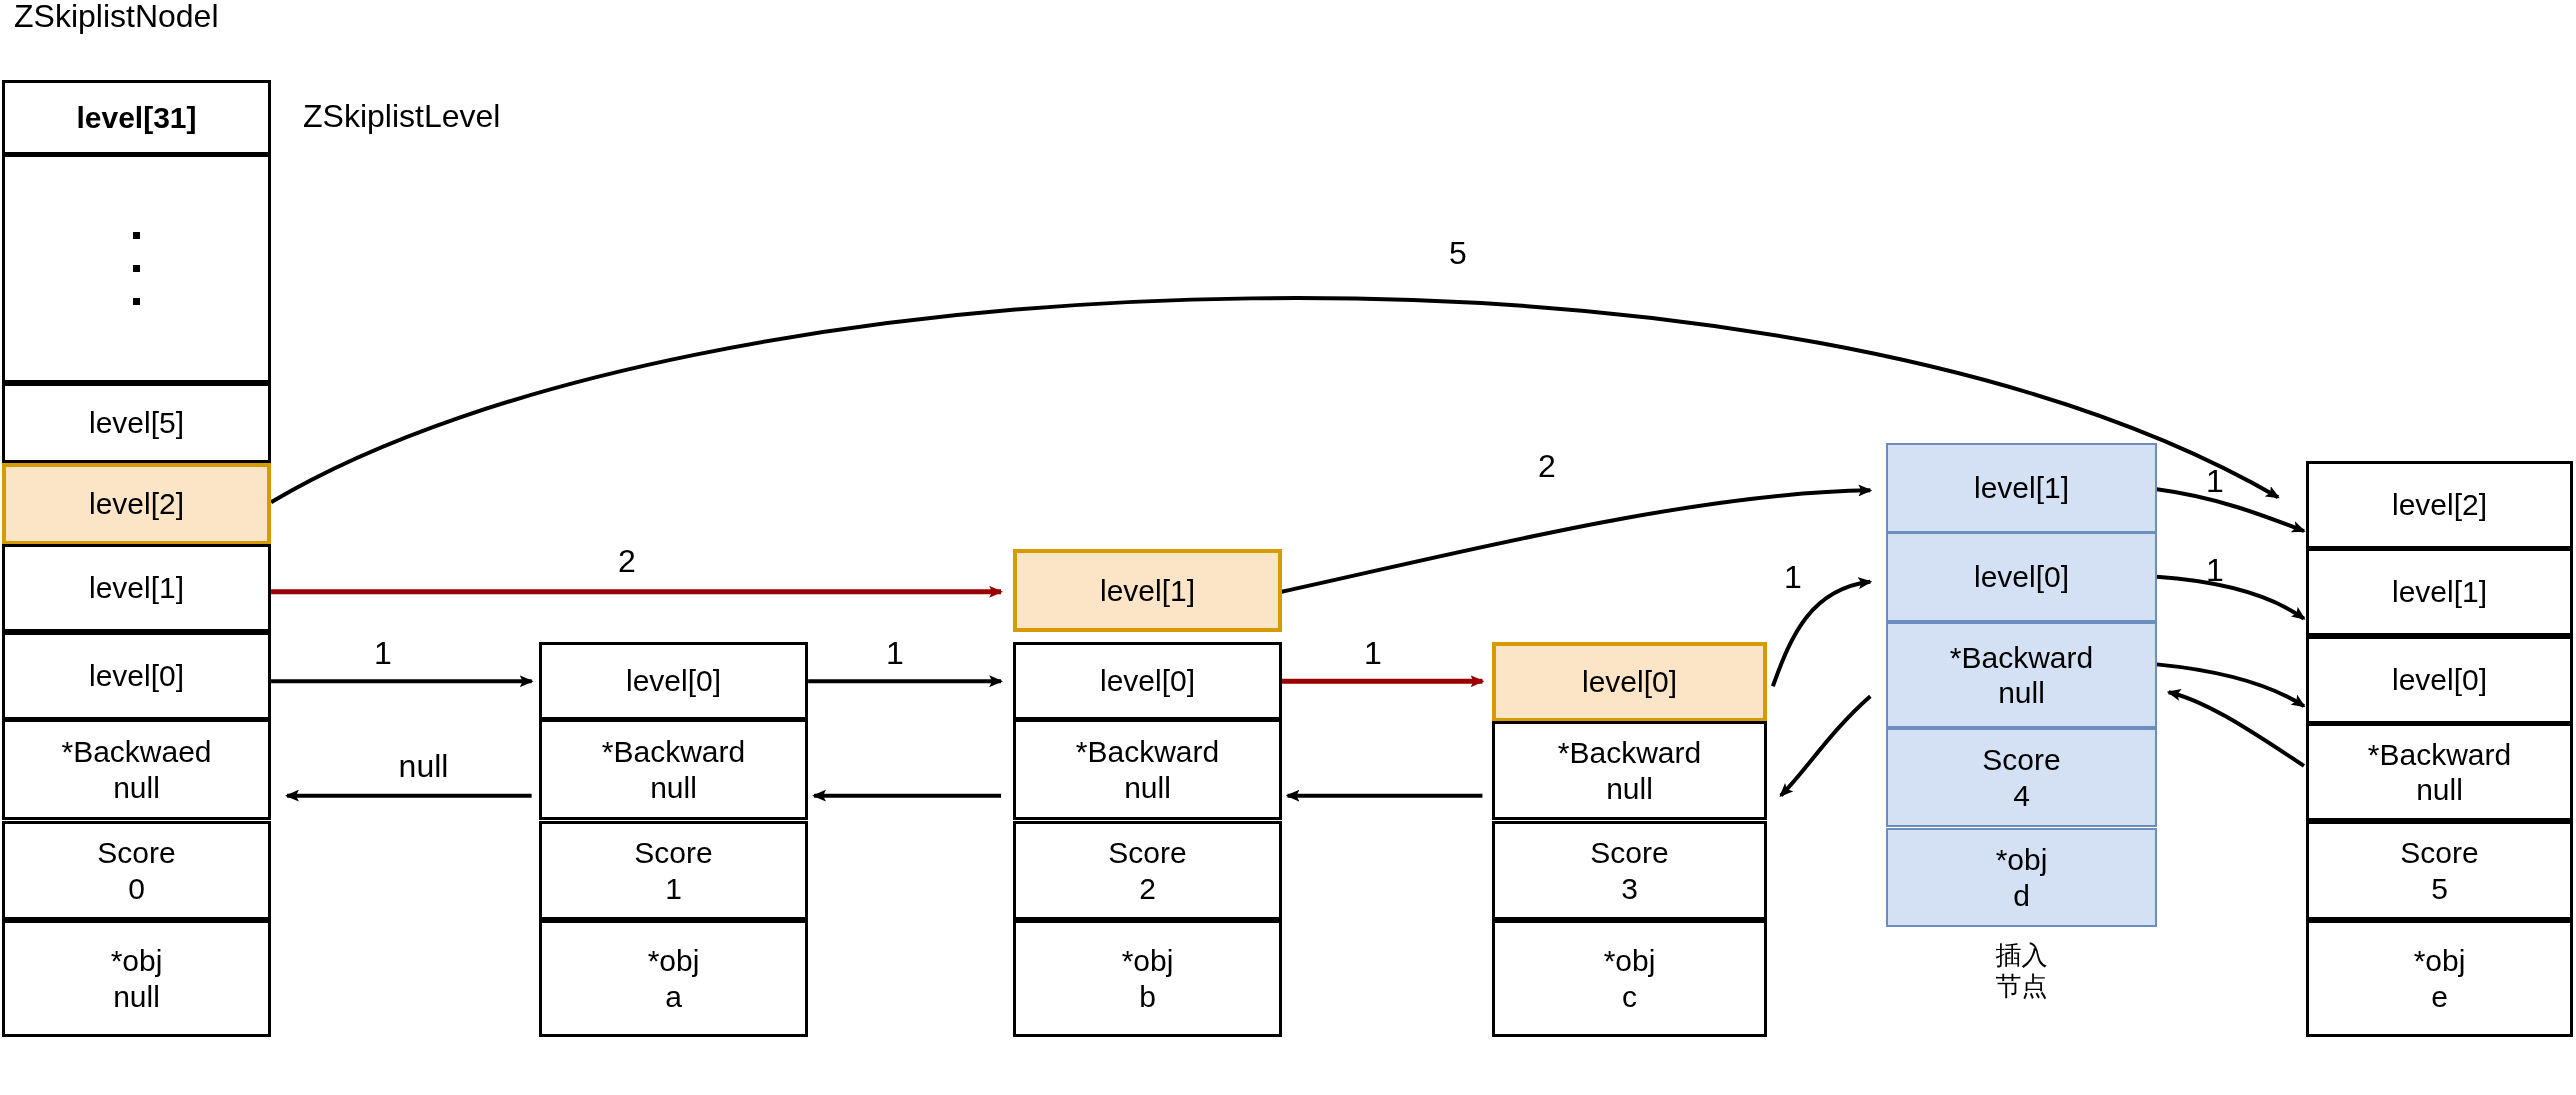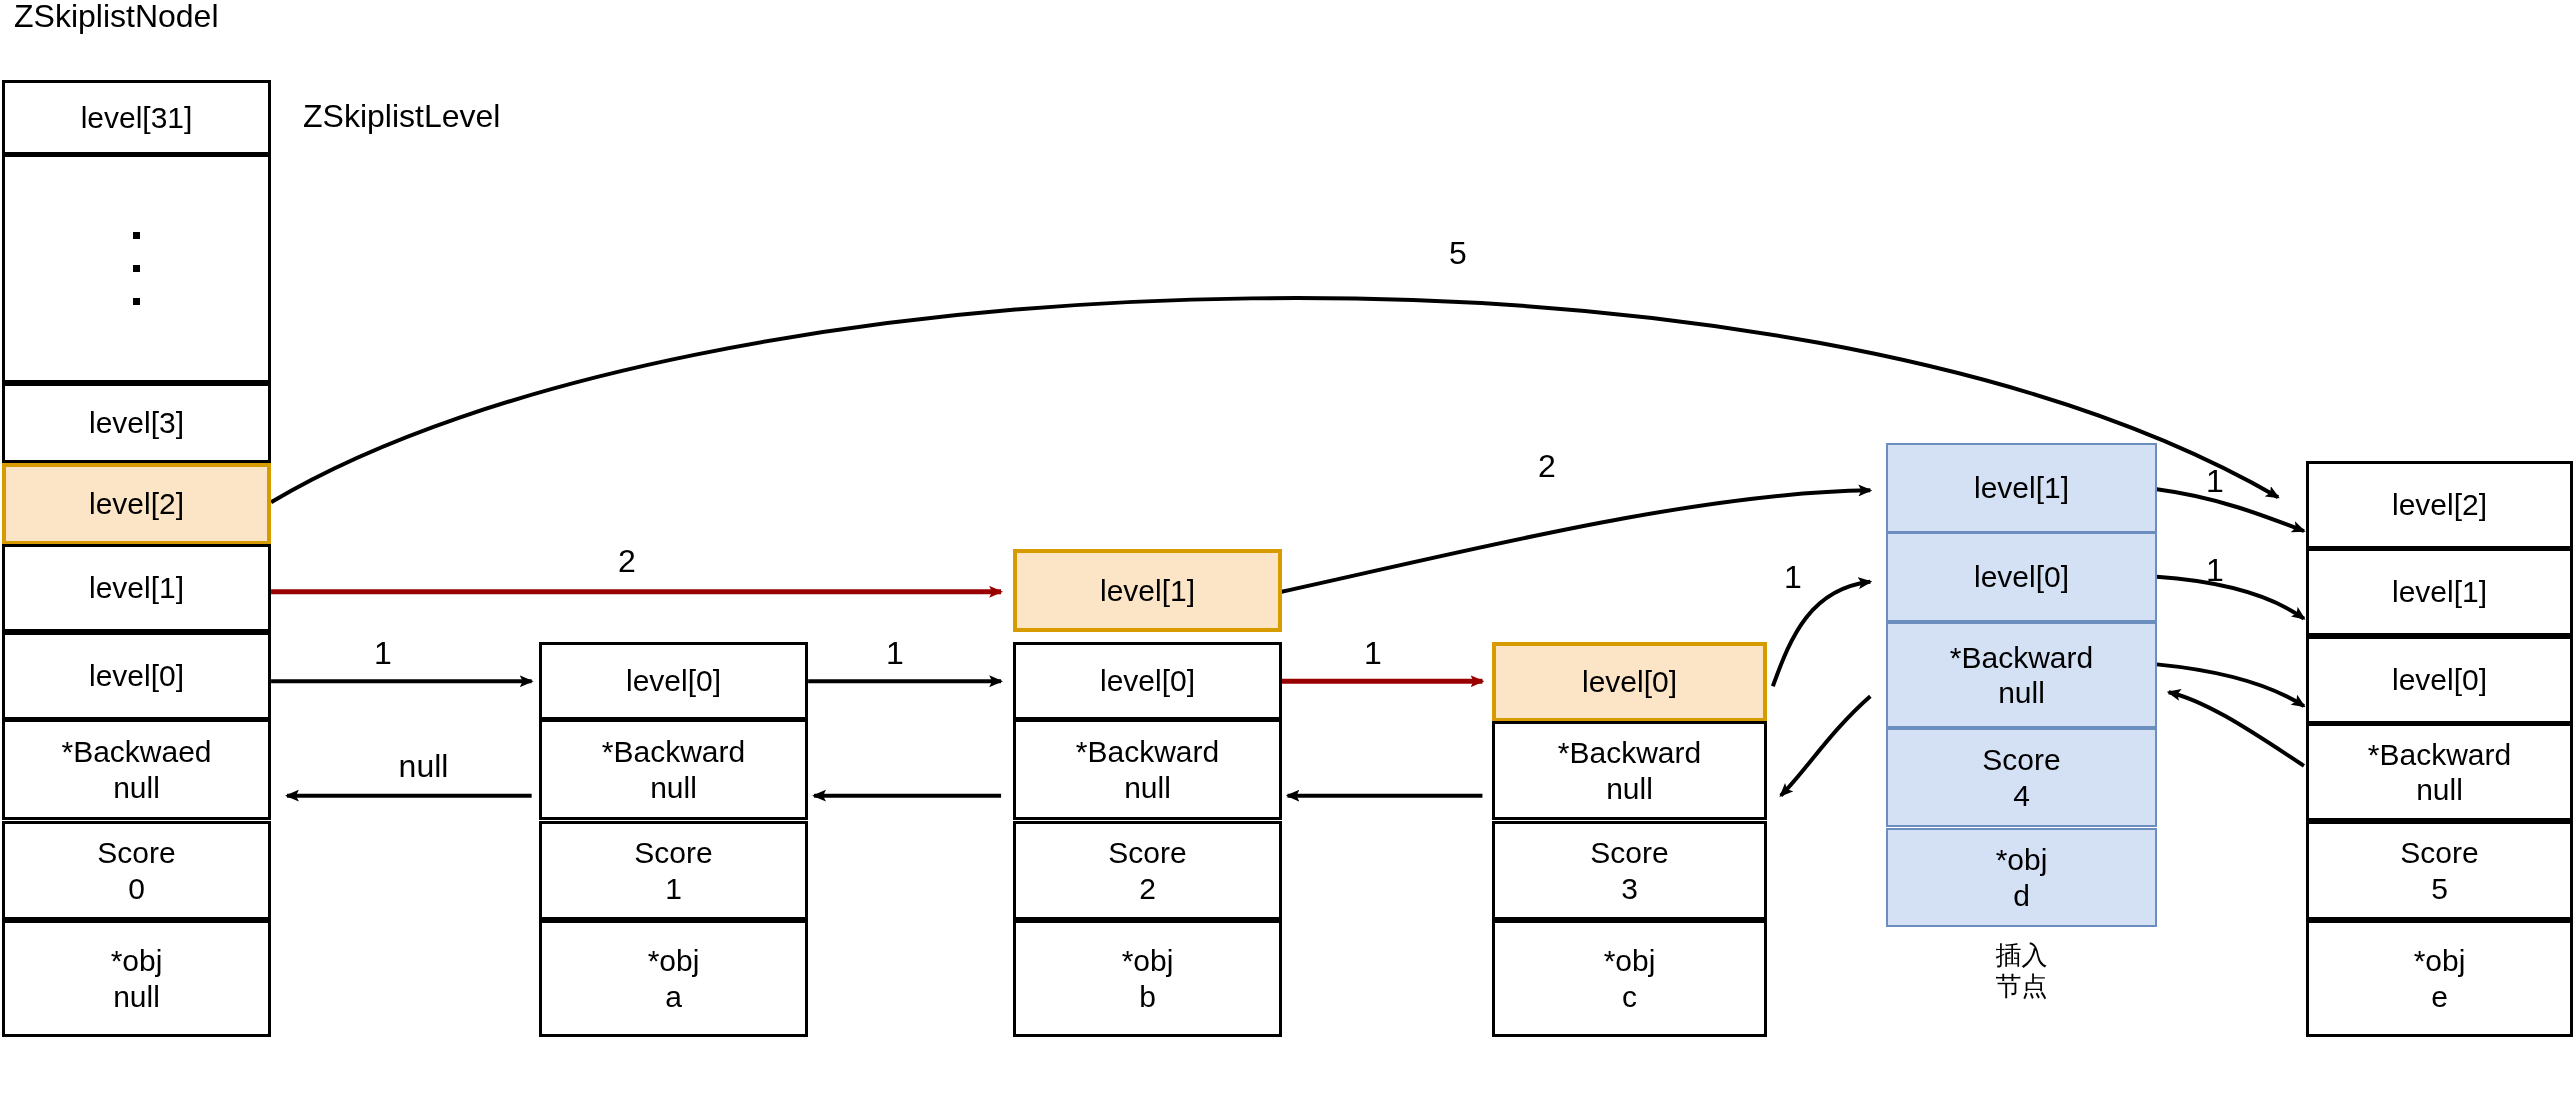--- a/index.html
+++ b/index.html
@@ -64,28 +64,28 @@
 
     <path d="M 1880,700 C 1840,735 1815,775 1790,800" fill="none" stroke="#000" stroke-width="4" marker-end="url(#arrK)"></path>
 
     <path d="M 2316,770 C 2270,740 2220,705 2180,696" fill="none" stroke="#000" stroke-width="4" marker-end="url(#arrK)"></path>
   </svg>
 
   <div class="title" style="left:14px;top:-2px;">ZSkiplistNodel</div>
   <div class="title" style="left:303px;top:98px;">ZSkiplistLevel</div>
 
   <div class="node-box">
-    <div class="cell" style="left:2px;top:80px;width:269px;height:75px;">level[31]</div>
+    <div class="cell" style="left:2px;top:80px;width:269px;height:75px;font-weight:bold;">level[31]</div>
     <div class="cell" style="left:2px;top:154px;width:269px;height:229px;"></div>
     <div class="dots" style="left:2px;top:154px;width:269px;height:229px;">
         <i></i>
         <i></i>
         <i></i>
       </div>
-    <div class="cell" style="left:2px;top:383px;width:269px;height:80px;">level[3]</div>
+    <div class="cell" style="left:2px;top:383px;width:269px;height:80px;">level[5]</div>
     <div class="cell hl" style="left:2px;top:463px;width:269px;height:82px;">level[2]</div>
     <div class="cell" style="left:2px;top:544px;width:269px;height:88px;">level[1]</div>
     <div class="cell" style="left:2px;top:632px;width:269px;height:88px;">level[0]</div>
     <div class="cell" style="left:2px;top:719px;width:269px;height:101px;">*Backwaed
 null</div>
     <div class="cell" style="left:2px;top:821px;width:269px;height:99px;">Score
 0</div>
     <div class="cell" style="left:2px;top:920px;width:269px;height:117px;">*obj
 null</div>
   </div>

